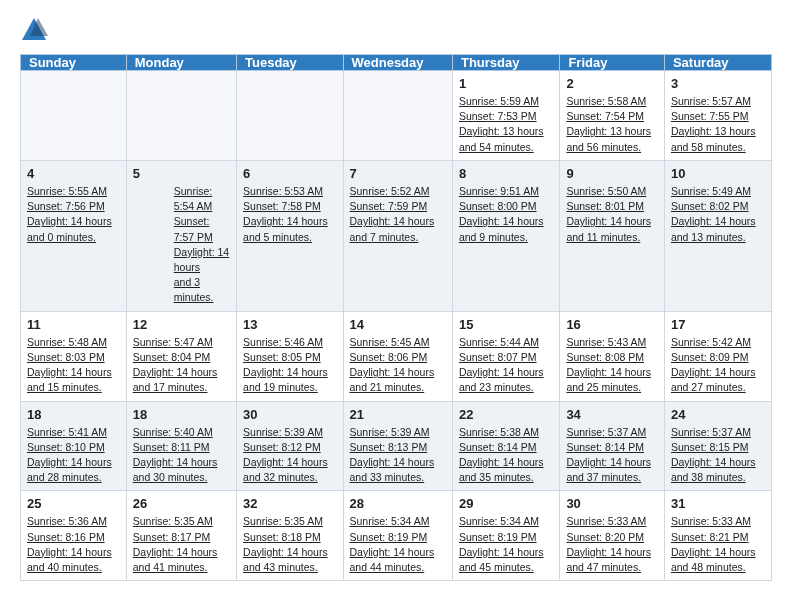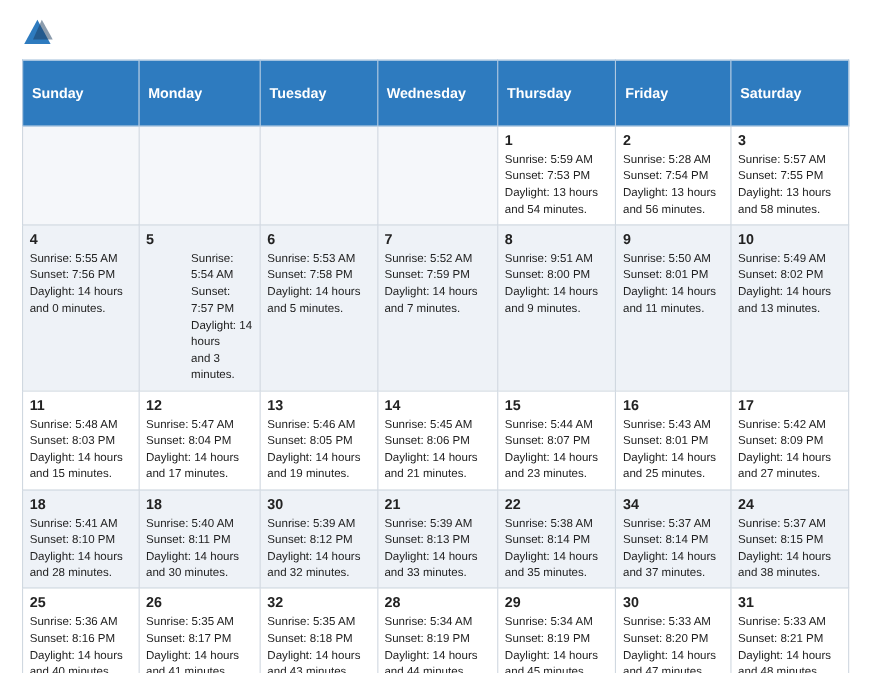--- a/index.html
+++ b/index.html
@@ -8,25 +8,25 @@
     .header { display: flex; justify-content: space-between; align-items: flex-start; margin-bottom: 10px; }
     .logo { display: flex; align-items: center; }
     .logo-text { display: flex; flex-direction: column; line-height: 1.1; }
     .logo-general { font-size: 18px; font-weight: bold; color: #1a3a5c; }
     .logo-blue { font-size: 18px; font-weight: bold; color: #2e7bbf; }
     .logo-icon { width: 28px; height: 28px; margin-right: 4px; }
     .title-block { text-align: right; }
     .month-title { font-size: 36px; font-weight: bold; color: #1a3a5c; }
     .location { font-size: 15px; color: #333; margin-top: 2px; }
     .calendar { width: 100%; border-collapse: collapse; }
-    .calendar th { background: #2e7bbf; color: #fff; text-align: left; padding: 22px 8px; font-size: 13px; border: 1px solid #b0c8e0; }
+    .calendar th { background: #2e7bbf; color: #fff; text-align: left; padding: 0 8px; font-size: 13px; border: 1px solid #b0c8e0; }
     .calendar td { vertical-align: top; padding: 5px 6px; font-size: 11px; color: #222; border: 1px solid #d0d8e0; background: #fff; width: 113px; min-height: 80px; }
     .calendar td.empty { background: #f5f7fa; }
     .day-num { font-weight: bold; font-size: 13px; margin-bottom: 3px; }
-    .day-info { font-size: 10.5px; line-height: 1.45; color: #222; }
+    .day-info { font-size: 10.5px; line-height: 1.45; color: #222; text-decoration: underline; }
     tr.alt td { background: #eef2f7; }
   </style>
 </head>
 <body>
 
 <div class="page">
   <div class="header">
     <div class="logo">
       <svg class="logo-icon" viewBox="0 0 28 28">
         <polygon points="14,2 26,24 2,24" fill="#2e7bbf"></polygon>
@@ -63,21 +63,21 @@
           <td class="empty"></td>
           <td>
             <div class="day-num">1</div>
             <div class="day-info" style="white-space: pre-line;">Sunrise: 5:59 AM
 Sunset: 7:53 PM
 Daylight: 13 hours
 and 54 minutes.</div>
           </td>
           <td>
             <div class="day-num">2</div>
-            <div class="day-info" style="white-space: pre-line;">Sunrise: 5:28 AM
+            <div class="day-info" style="white-space: pre-line;">Sunrise: 5:58 AM
 Sunset: 7:54 PM
 Daylight: 13 hours
 and 56 minutes.</div>
           </td>
           <td>
             <div class="day-num">3</div>
             <div class="day-info" style="white-space: pre-line;">Sunrise: 5:57 AM
 Sunset: 7:55 PM
 Daylight: 13 hours
 and 58 minutes.</div>
@@ -166,21 +166,21 @@
           <td>
             <div class="day-num">15</div>
             <div class="day-info" style="white-space: pre-line;">Sunrise: 5:44 AM
 Sunset: 8:07 PM
 Daylight: 14 hours
 and 23 minutes.</div>
           </td>
           <td>
             <div class="day-num">16</div>
             <div class="day-info" style="white-space: pre-line;">Sunrise: 5:43 AM
-Sunset: 8:01 PM
+Sunset: 8:08 PM
 Daylight: 14 hours
 and 25 minutes.</div>
           </td>
           <td>
             <div class="day-num">17</div>
             <div class="day-info" style="white-space: pre-line;">Sunrise: 5:42 AM
 Sunset: 8:09 PM
 Daylight: 14 hours
 and 27 minutes.</div>
           </td>

